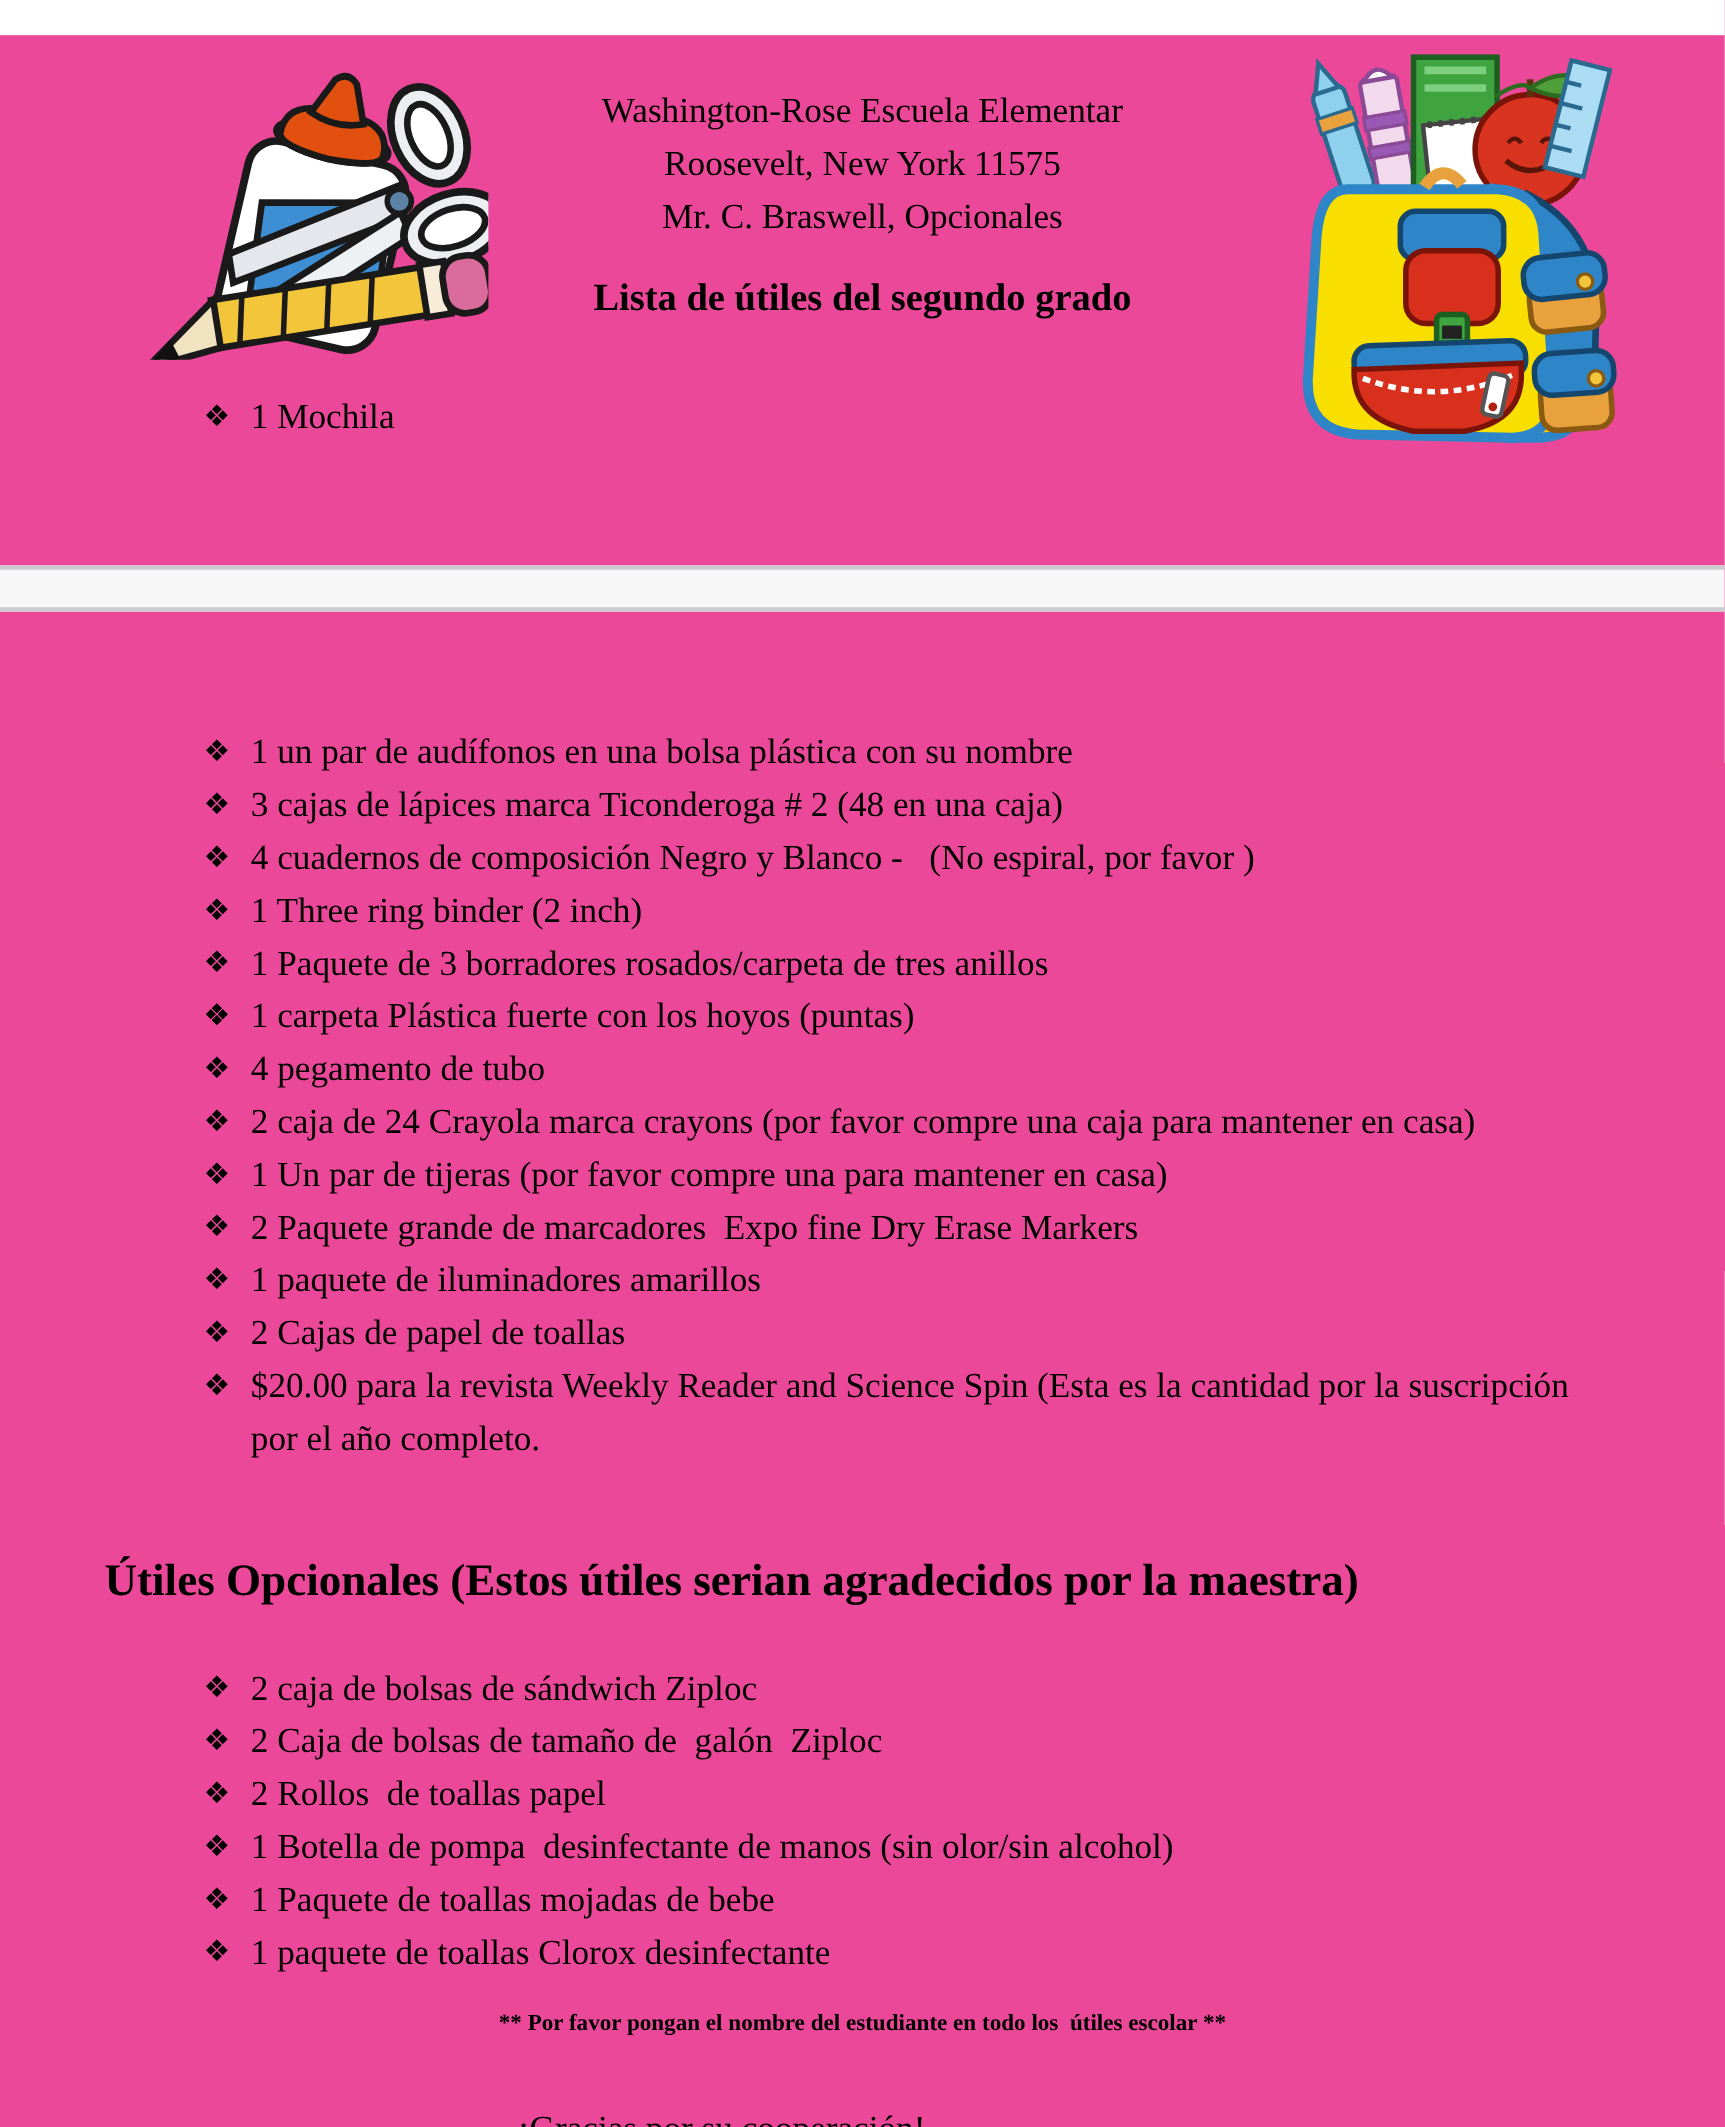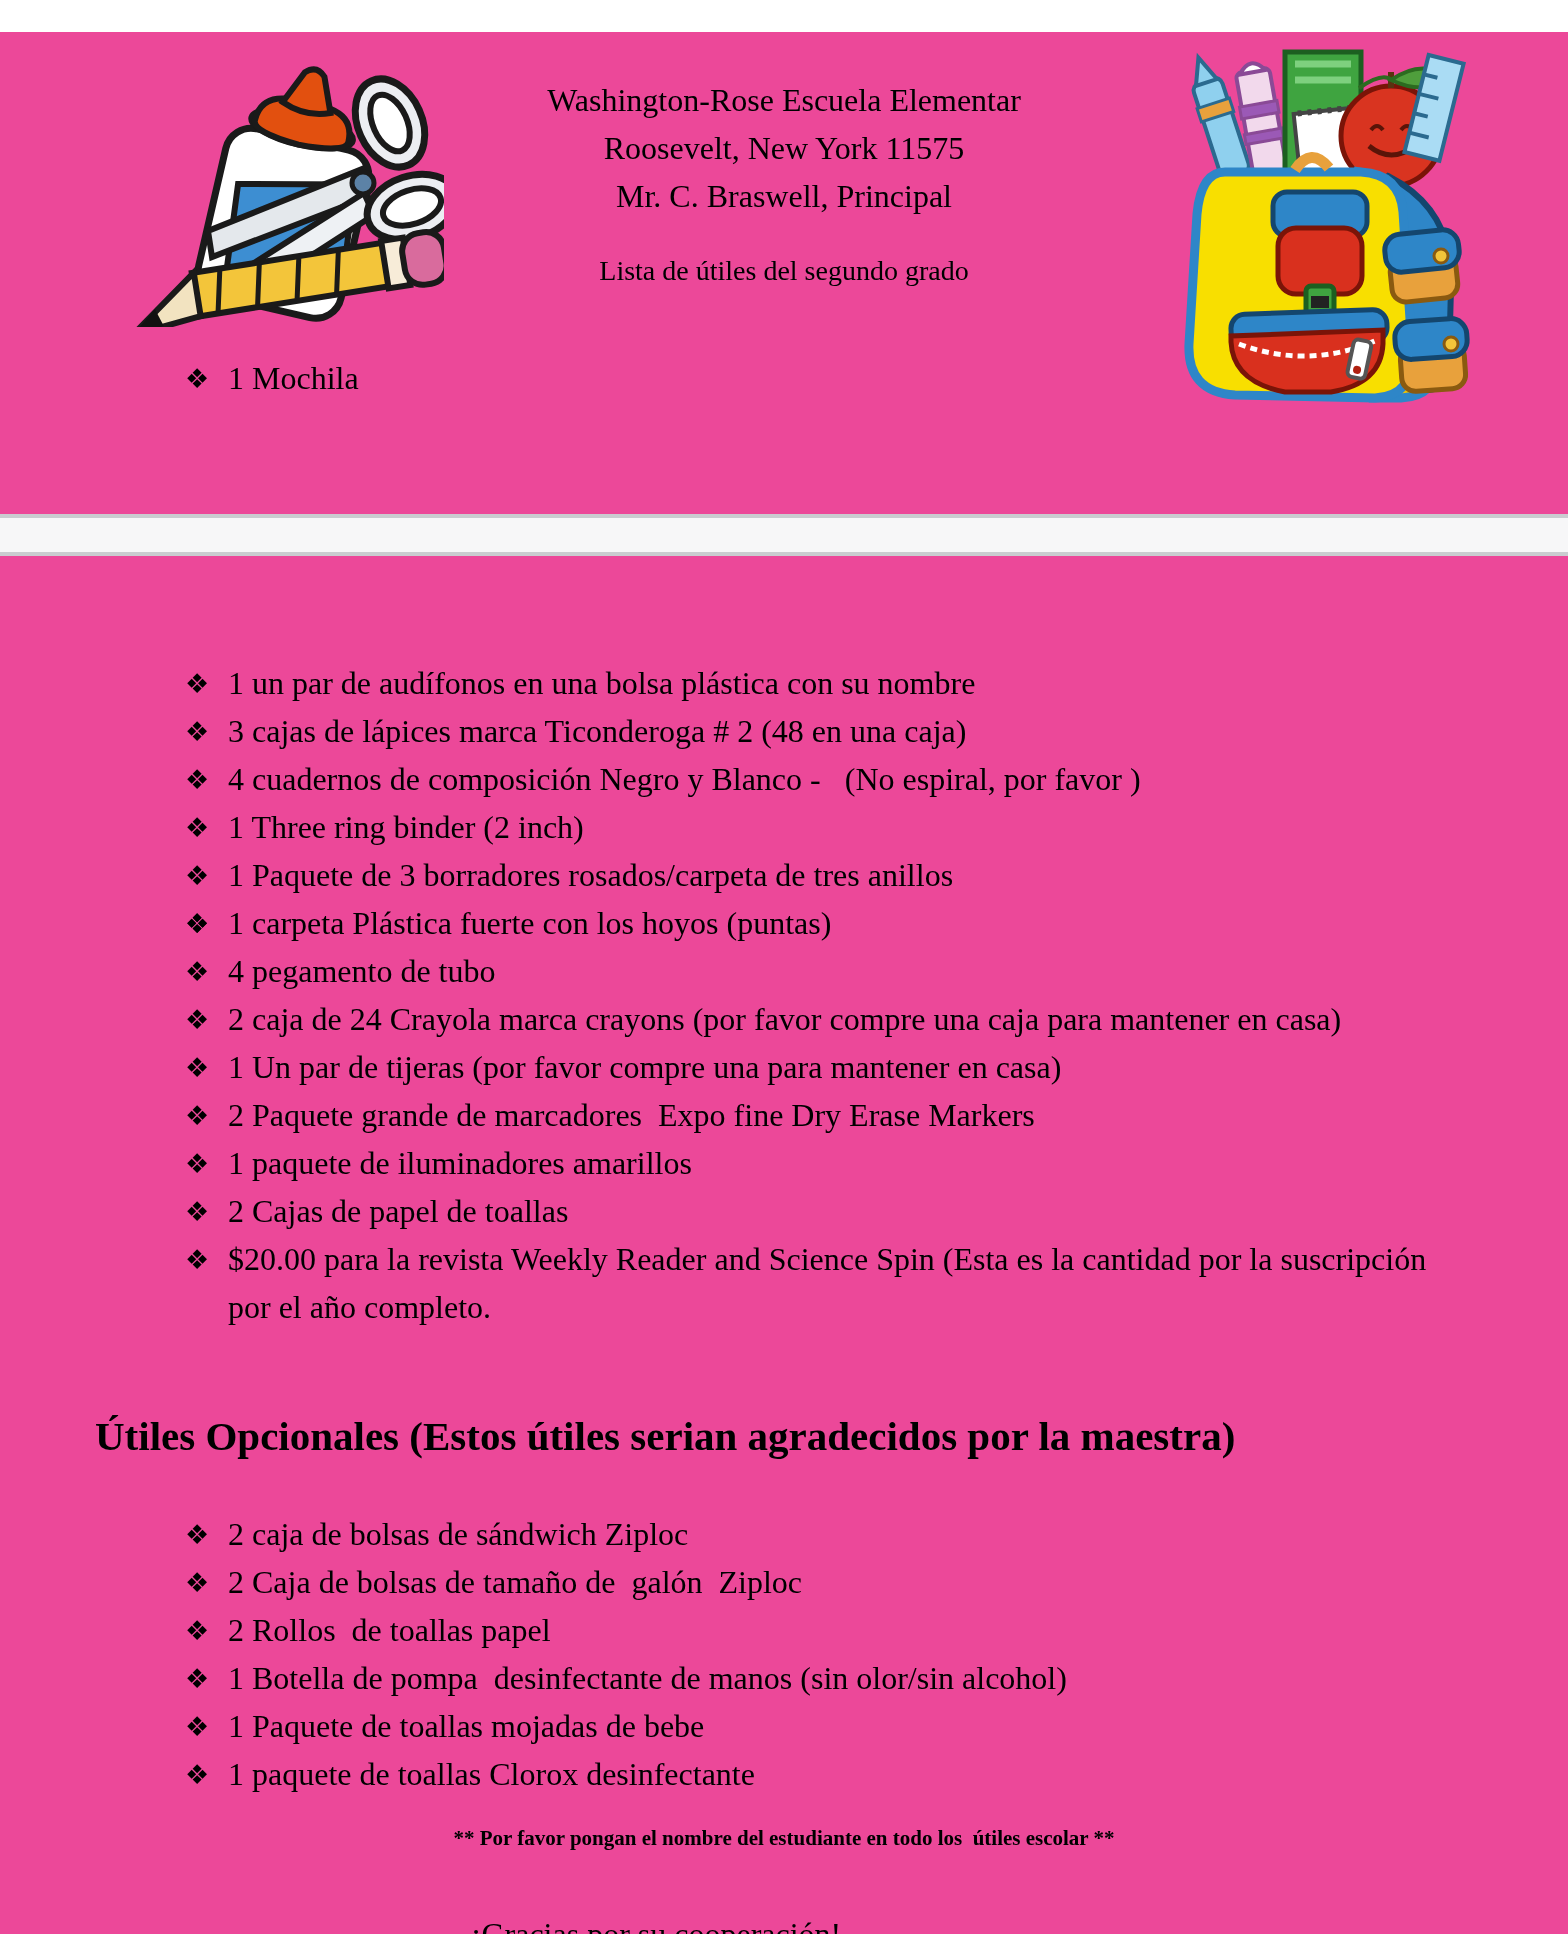--- a/index.html
+++ b/index.html
@@ -2,21 +2,21 @@
 <html><head>
 <meta charset="utf-8">
 <style>
   html,body{margin:0;padding:0;}
   body{width:1568px;height:1934px;background:#ffffff;font-family:"Liberation Serif","DejaVu Serif",serif;color:#000;}
   .page{position:relative;width:1568px;height:1934px;overflow:hidden;background:#ec4899;margin-top:32px;}
 
   
   .header-block{position:absolute;left:0;top:44px;width:1568px;text-align:center;}
   .hline{font-size:32px;line-height:48px;white-space:pre-wrap;}
-  .doc-title{font-size:28px;line-height:48px;font-weight:normal;margin-top:27px;white-space:pre-wrap;}
+  .doc-title{font-size:35px;line-height:48px;font-weight:bold;margin-top:27px;white-space:pre-wrap;}
 
   
   .clip-left{position:absolute;left:112px;top:33px;width:332px;height:262px;}
   .clip-right{position:absolute;left:1163px;top:12px;width:318px;height:366px;}
 
   
   .page-sep{position:absolute;left:0;top:482px;width:1568px;height:42px;box-sizing:border-box;
             background:#f7f7f8;border-top:4px solid #caccd0;border-bottom:4px solid #caccd0;}
 
   
@@ -141,21 +141,21 @@
         <rect x="238" y="300" width="64" height="46" rx="14" fill="#e8a13c" stroke="#8a5a10" stroke-width="5" transform="rotate(-4 270 323)"></rect>
         <rect x="232" y="276" width="72" height="38" rx="16" fill="#2e86c8" stroke="#14466e" stroke-width="5" transform="rotate(-4 268 295)"></rect>
         <circle cx="288" cy="300" r="7" fill="#f3c53a" stroke="#8a5a10" stroke-width="3"></circle>
       </g>
     </g>
   </svg>
 
   <div class="header-block">
     <div class="hline">Washington-Rose Escuela Elementar</div>
     <div class="hline">Roosevelt, New York 11575</div>
-    <div class="hline">Mr. C. Braswell, Principal</div>
+    <div class="hline">Mr. C. Braswell, Opcionales</div>
     <div class="doc-title">Lista de útiles del segundo grado</div>
   </div>
 
   <div class="list list-mochila">
       <div class="li"><span class="bullet">❖</span><span class="li-text"><span>1 Mochila</span></span></div>
     </div>
 
   <div class="page-sep"></div>
 
   <div class="list list-required">

